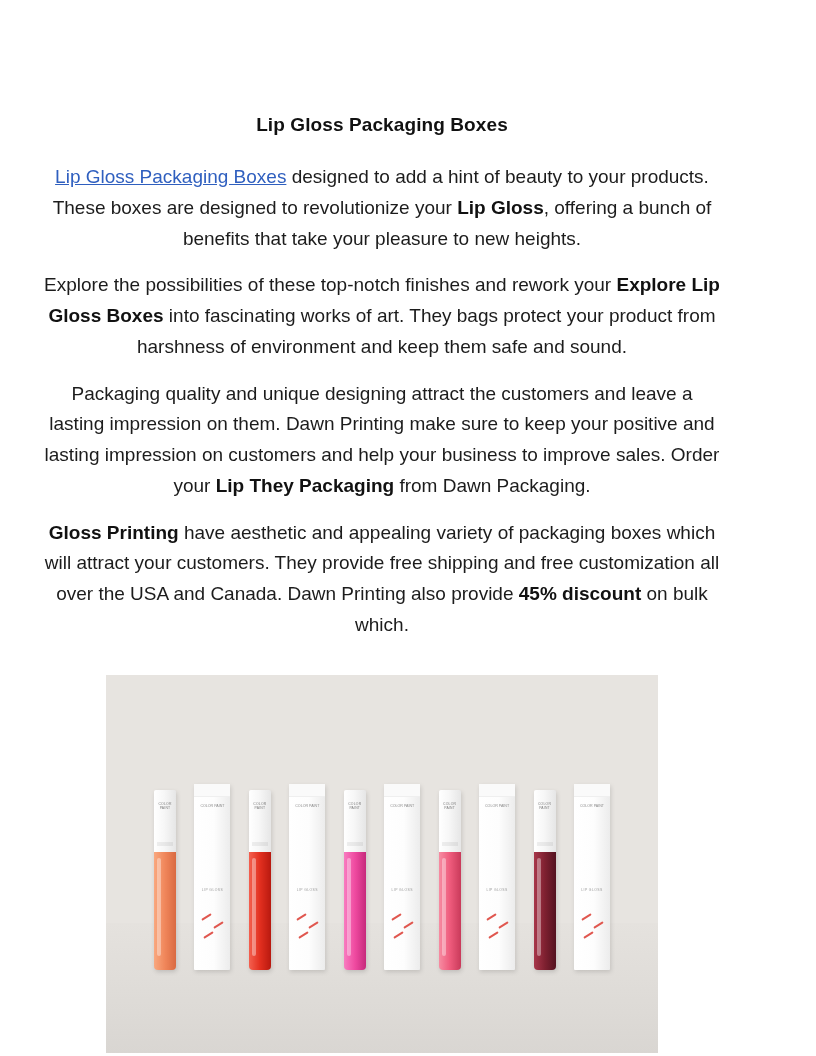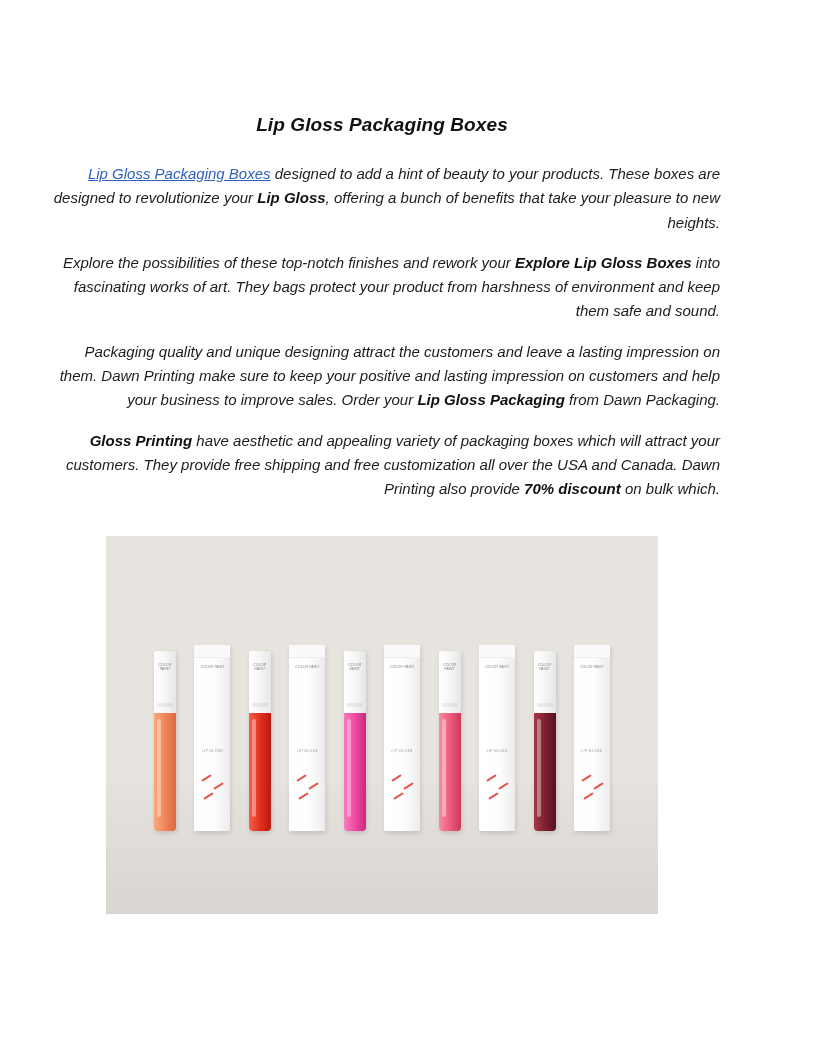--- a/index.html
+++ b/index.html
@@ -14,35 +14,34 @@
     color: #1a1a1a;
     position: relative;
     overflow: hidden;
   }
   .page {
     width: 816px;
     height: 1056px;
     box-sizing: border-box;
     padding: 96px 96px 96px 44px;
     position: relative;
-    font-style: italic;
   }
   h1.doc-title {
     font-size: 19px;
     font-weight: 600;
     text-align: center;
     margin: 18px 0 26px 0;
     letter-spacing: 0.1px;
     color: #111111;
   }
   p.para {
-    font-size: 15px;
+    font-size: 19px;
     line-height: 1.62;
     margin: 0 0 16px 0;
-    text-align: right;
+    text-align: center;
     color: #1c1c1c;
   }
   a.doc-link {
     color: #2f5fbf;
     text-decoration: underline;
   }
   strong {
     font-weight: 700;
     color: #111;
   }
@@ -185,25 +184,25 @@
 
   <p class="para">
     <a class="doc-link" href="#">Lip Gloss Packaging Boxes</a><span> designed to add a hint of beauty to your products. These boxes are designed to revolutionize your </span><strong>Lip Gloss</strong><span>, offering a bunch of benefits that take your pleasure to new heights.</span>
   </p>
 
   <p class="para">
     <span>Explore the possibilities of these top-notch finishes and rework your </span><strong>Explore Lip Gloss Boxes</strong><span> into fascinating works of art. They bags protect your product from harshness of environment and keep them safe and sound.</span>
   </p>
 
   <p class="para">
-    <span>Packaging quality and unique designing attract the customers and leave a lasting impression on them. Dawn Printing make sure to keep your positive and lasting impression on customers and help your business to improve sales. Order your </span><strong>Lip Gloss Packaging</strong><span> from Dawn Packaging.</span>
+    <span>Packaging quality and unique designing attract the customers and leave a lasting impression on them. Dawn Printing make sure to keep your positive and lasting impression on customers and help your business to improve sales. Order your </span><strong>Lip They Packaging</strong><span> from Dawn Packaging.</span>
   </p>
 
   <p class="para">
-    <strong>Gloss Printing</strong><span> have aesthetic and appealing variety of packaging boxes which will attract your customers. They provide free shipping and free customization all over the USA and Canada. Dawn Printing also provide </span><strong>70% discount</strong><span> on bulk which.</span>
+    <strong>Gloss Printing</strong><span> have aesthetic and appealing variety of packaging boxes which will attract your customers. They provide free shipping and free customization all over the USA and Canada. Dawn Printing also provide </span><strong>45% discount</strong><span> on bulk which.</span>
   </p>
 
   <div class="figure">
     <div class="photo">
       <div class="shelf"></div>
       <div class="row">
 
         <div class="tube">
           <div class="cap">
             <div class="brand">COLOR PAINT</div>

